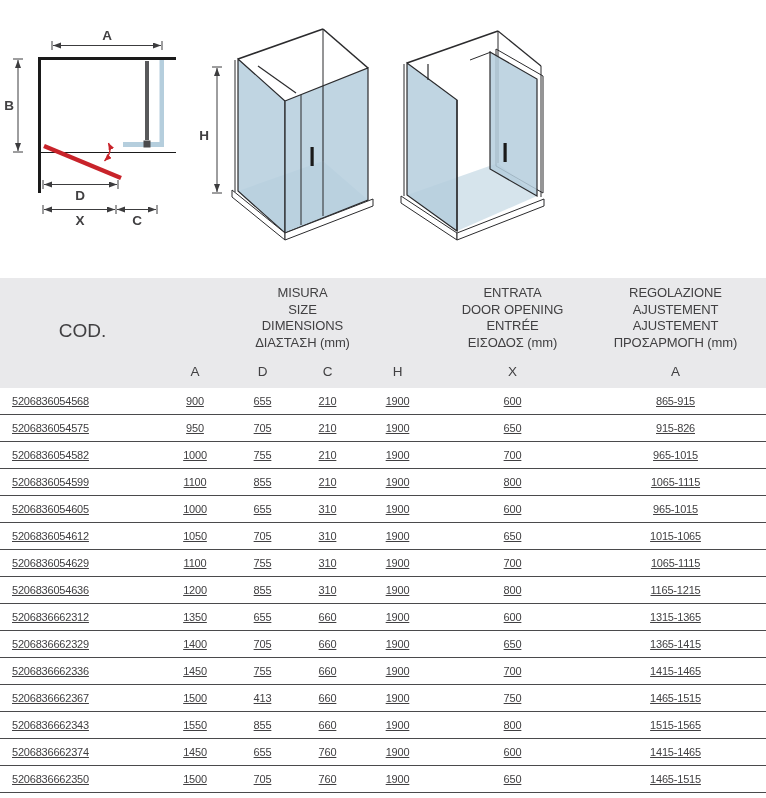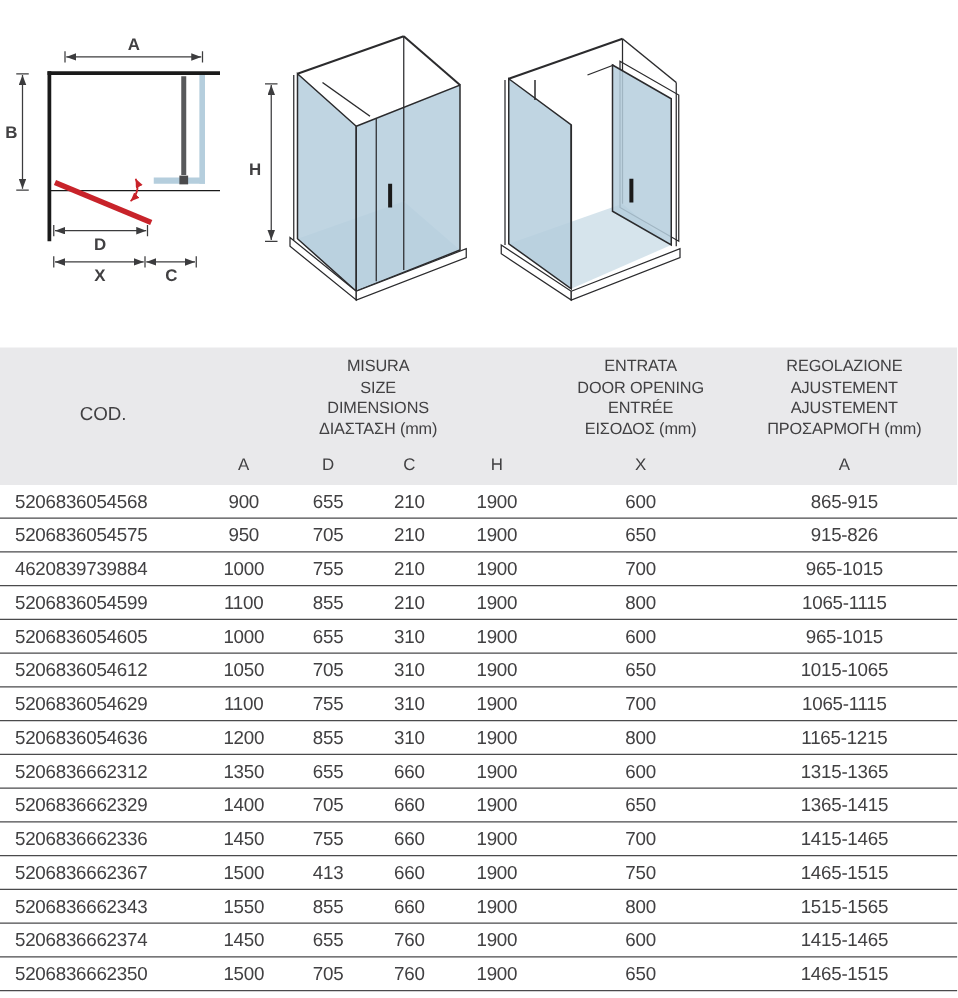--- a/index.html
+++ b/index.html
@@ -21,26 +21,26 @@
   .glassface{fill:var(--glass); stroke:var(--outline); stroke-width:1.2;}
   .floor{fill:var(--glass); opacity:.55; stroke:none;}
   .tray{fill:#ffffff; stroke:var(--outline); stroke-width:1;}
 
   
   .thead{position:absolute; left:0; top:278px; width:766px; height:110px; background:var(--header-bg);}
   .grid4{display:grid; grid-template-columns:165px 275px 145px 181px;}
   .grid7{display:grid; grid-template-columns:165px 60px 75px 55px 85px 145px 181px;}
   .grp-row{padding-top:7px;}
   .grp{text-align:center; font-size:13px; line-height:16.5px; letter-spacing:-.1px;}
-  .cod-cell{display:flex; align-items:center; justify-content:center; padding-top:26px; font-size:15px;}
+  .cod-cell{display:flex; align-items:center; justify-content:center; padding-top:26px; font-size:19px;}
   .sub-row{position:absolute; left:0; top:80px; width:766px; height:26px; align-items:center;}
   .sub-row .cell{font-size:13.5px;}
   .cell{text-align:center;}
   .tbody{position:absolute; left:0; top:388px; width:766px;}
-  .trow{height:27px; border-bottom:1px solid var(--row-line); align-items:center; font-size:15px; letter-spacing:-.2px;}
+  .trow{height:27px; border-bottom:1px solid var(--row-line); align-items:center; font-size:11px; letter-spacing:-.2px;text-decoration:underline;}
   .col-cod{text-align:left; padding-left:12px;}
 </style>
 </head>
 <body>
 
 <div class="page">
 
   <svg class="diag" style="left:0;top:20px" width="190" height="215" viewBox="0 20 190 215">
     <defs>
       <marker id="ad" markerWidth="9" markerHeight="7" refX="8" refY="3" orient="auto" markerUnits="userSpaceOnUse">
@@ -199,21 +199,21 @@
       <div class="grid7 trow">
         <div class="cell col-cod">5206836054575</div>
         <div class="cell col-a">950</div>
         <div class="cell col-d">705</div>
         <div class="cell col-c">210</div>
         <div class="cell col-h">1900</div>
         <div class="cell col-x">650</div>
         <div class="cell col-adj">915-826</div>
       </div>
       <div class="grid7 trow">
-        <div class="cell col-cod">4620839739884</div>
+        <div class="cell col-cod">5206836054582</div>
         <div class="cell col-a">1000</div>
         <div class="cell col-d">755</div>
         <div class="cell col-c">210</div>
         <div class="cell col-h">1900</div>
         <div class="cell col-x">700</div>
         <div class="cell col-adj">965-1015</div>
       </div>
       <div class="grid7 trow">
         <div class="cell col-cod">5206836054599</div>
         <div class="cell col-a">1100</div>

